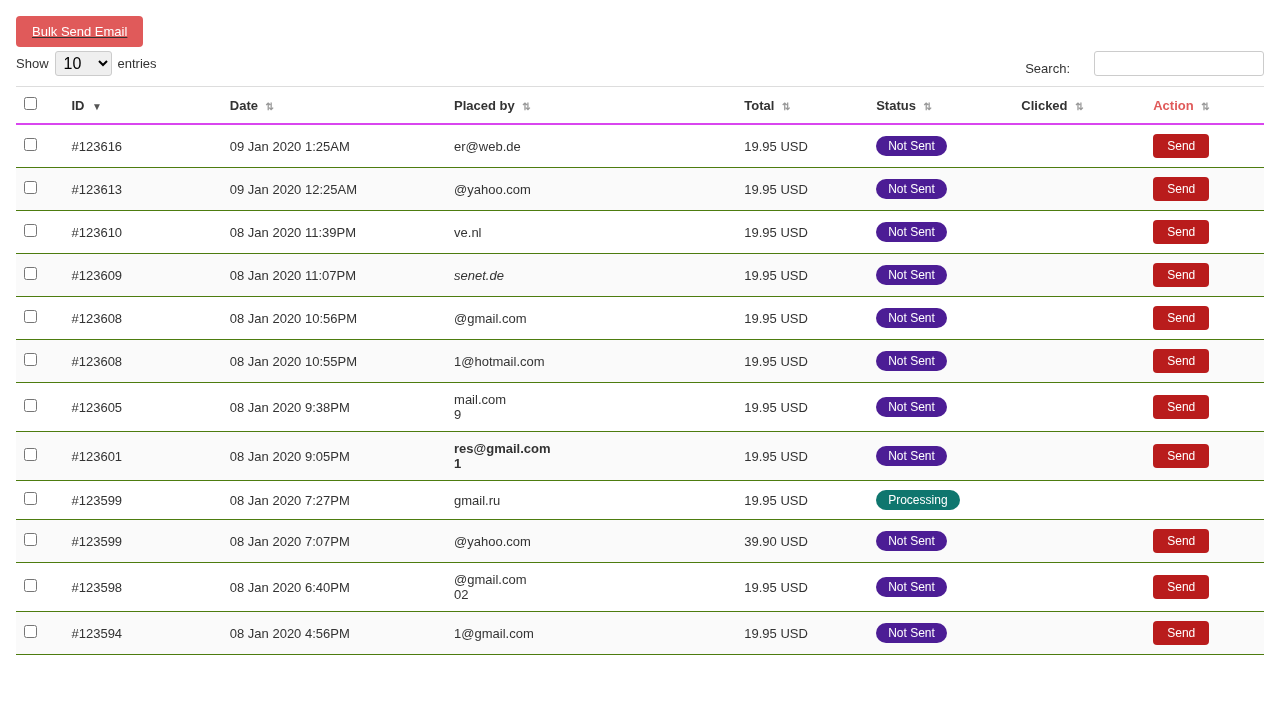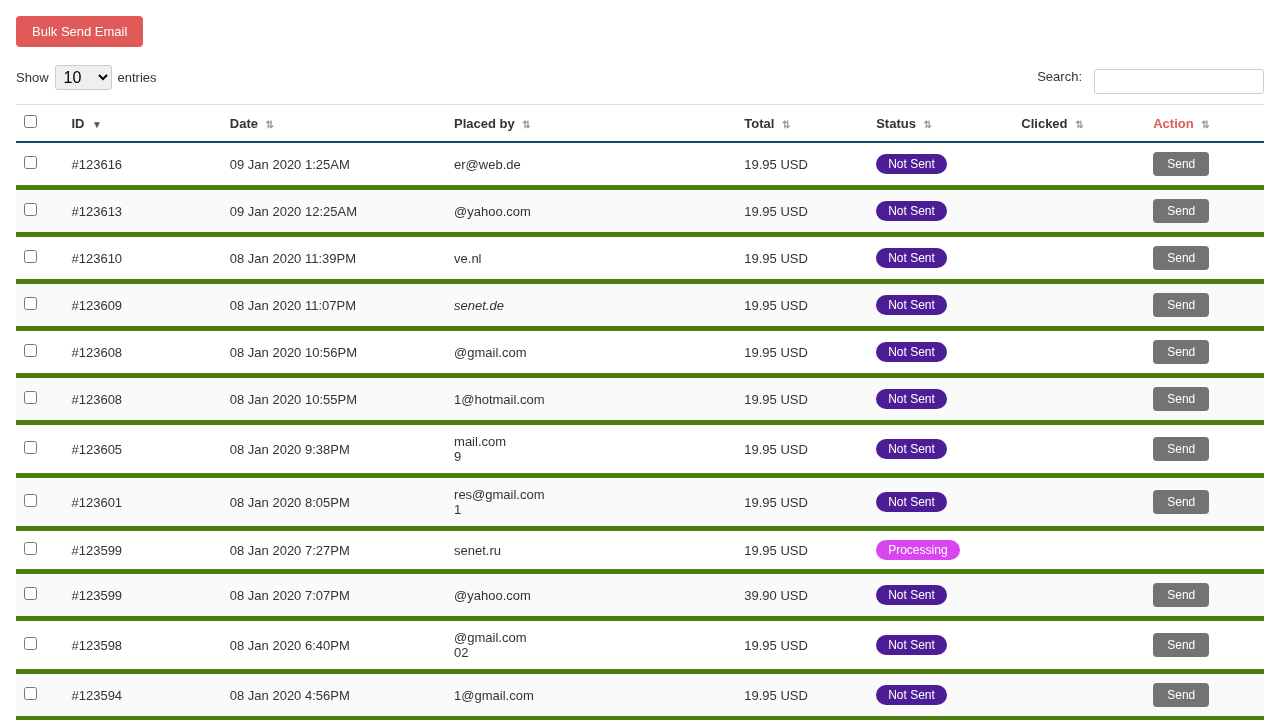--- a/index.html
+++ b/index.html
@@ -11,21 +11,22 @@
     }
     .page-wrapper {
       background: #fff;
       padding: 16px;
       min-height: 720px;
     }
     .top-bar {
       display: flex;
       align-items: center;
       justify-content: space-between;
-      margin-bottom: 14px;
+      margin-bottom: 4px;
+      text-decoration: underline;
     }
     .bulk-send-btn {
       background: #e05a5a;
       color: #fff;
       border: none;
       padding: 8px 16px;
       border-radius: 4px;
       font-size: 13px;
       cursor: pointer;
     }
@@ -35,23 +36,22 @@
       gap: 6px;
     }
     .show-entries select {
       border: 1px solid #ccc;
       padding: 2px 4px;
       font-size: 16px;
       border-radius: 3px;
     }
     .search-bar {
       display: flex;
-      align-items: flex-start;
-      gap: 12px;
-      margin-top: 8px;
+      align-items: flex-end;
+      gap: 24px;
     }
     .search-bar input {
       border: 1px solid #ccc;
       padding: 4px 8px;
       font-size: 13px;
       border-radius: 3px;
       width: 170px;
     }
     .controls-row {
       display: flex;
@@ -59,21 +59,21 @@
       justify-content: space-between;
       margin-bottom: 10px;
     }
     table {
       width: 100%;
       border-collapse: collapse;
       font-size: 13px;
     }
     thead tr {
       border-top: 1px solid #ddd;
-      border-bottom: 2px solid #0c4a6e;
+      border-bottom: 2px solid #d946ef;
     }
     thead th {
       padding: 10px 8px;
       text-align: left;
       font-weight: 600;
       color: #333;
       white-space: nowrap;
       position: relative;
       cursor: pointer;
     }
@@ -83,21 +83,21 @@
     thead th .sort-icon {
       display: inline-block;
       margin-left: 4px;
       font-size: 10px;
       color: #999;
     }
     thead th .sort-icon-active {
       color: #555;
     }
     tbody tr {
-      border-bottom: 5px solid #4d7c0f;
+      border-bottom: 1px solid #4d7c0f;
     }
     tbody tr:nth-child(even) {
       background: #fafafa;
     }
     tbody td {
       padding: 9px 8px;
       vertical-align: middle;
     }
     .check-col {
       width: 36px;
@@ -112,24 +112,24 @@
 
     .badge {
       display: inline-block;
       padding: 3px 12px;
       border-radius: 20px;
       font-size: 12px;
       font-weight: 500;
       color: #fff;
     }
     .badge-not-sent { background: #4c1d95; }
-    .badge-processing { background: #d946ef; }
+    .badge-processing { background: #0f766e; }
 
     .send-btn {
-      background: #737373;
+      background: #b91c1c;
       color: #fff;
       border: none;
       padding: 5px 14px;
       border-radius: 4px;
       font-size: 12px;
       cursor: pointer;
     }
 
     input[type="checkbox"] {
       cursor: pointer;
@@ -258,33 +258,33 @@
           <td style="white-space: pre-line;">mail.com
 9</td>
           <td>19.95 USD</td>
           <td><span class="badge badge-not-sent">Not Sent</span></td>
           <td></td>
           <td><button class="send-btn">Send</button></td>
         </tr>
         <tr>
           <td class="check-col"><input type="checkbox" style=""></td>
           <td>#123601</td>
-          <td>08 Jan 2020 8:05PM</td>
-          <td style="white-space: pre-line;">res@gmail.com
+          <td>08 Jan 2020 9:05PM</td>
+          <td style="white-space: pre-line; font-weight: bold;">res@gmail.com
 1</td>
           <td>19.95 USD</td>
           <td><span class="badge badge-not-sent">Not Sent</span></td>
           <td></td>
           <td><button class="send-btn">Send</button></td>
         </tr>
         <tr>
           <td class="check-col"><input type="checkbox" style=""></td>
           <td>#123599</td>
           <td>08 Jan 2020 7:27PM</td>
-          <td style="white-space: pre-line;">senet.ru</td>
+          <td style="white-space: pre-line;">gmail.ru</td>
           <td>19.95 USD</td>
           <td><span class="badge badge-processing">Processing</span></td>
           <td></td>
           <td></td>
         </tr>
         <tr>
           <td class="check-col"><input type="checkbox" style=""></td>
           <td>#123599</td>
           <td>08 Jan 2020 7:07PM</td>
           <td style="white-space: pre-line;">@yahoo.com</td>

